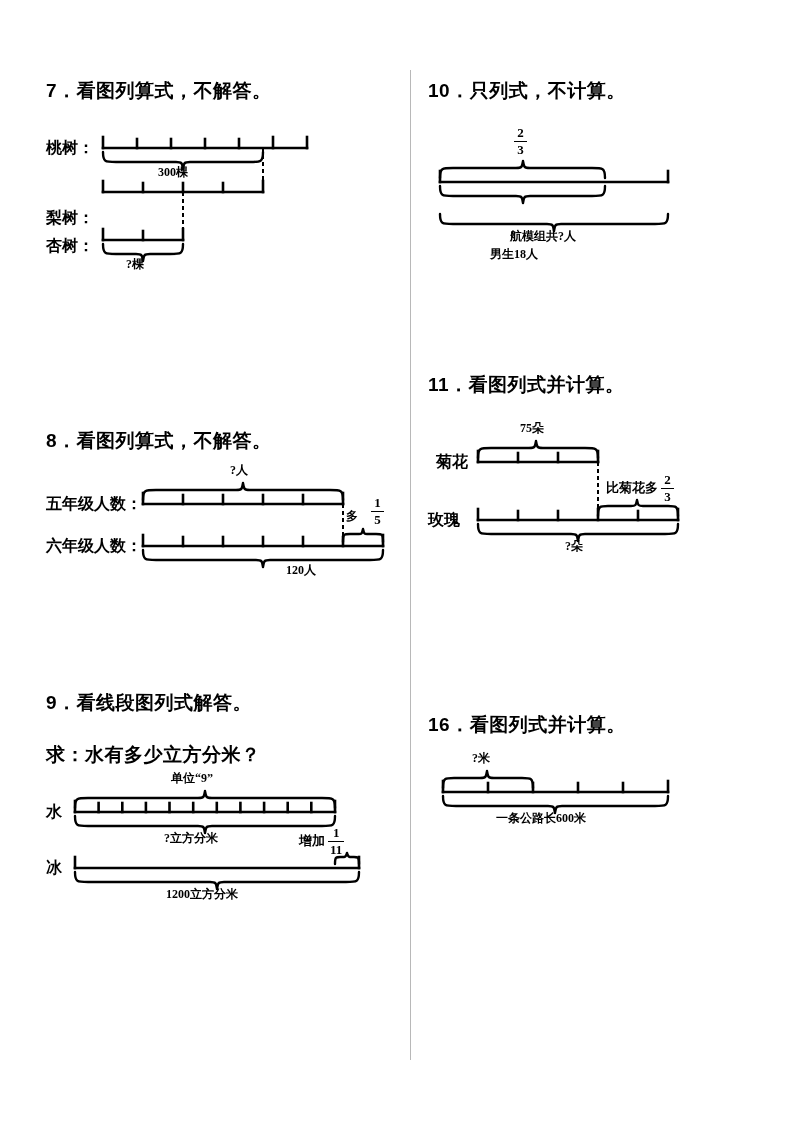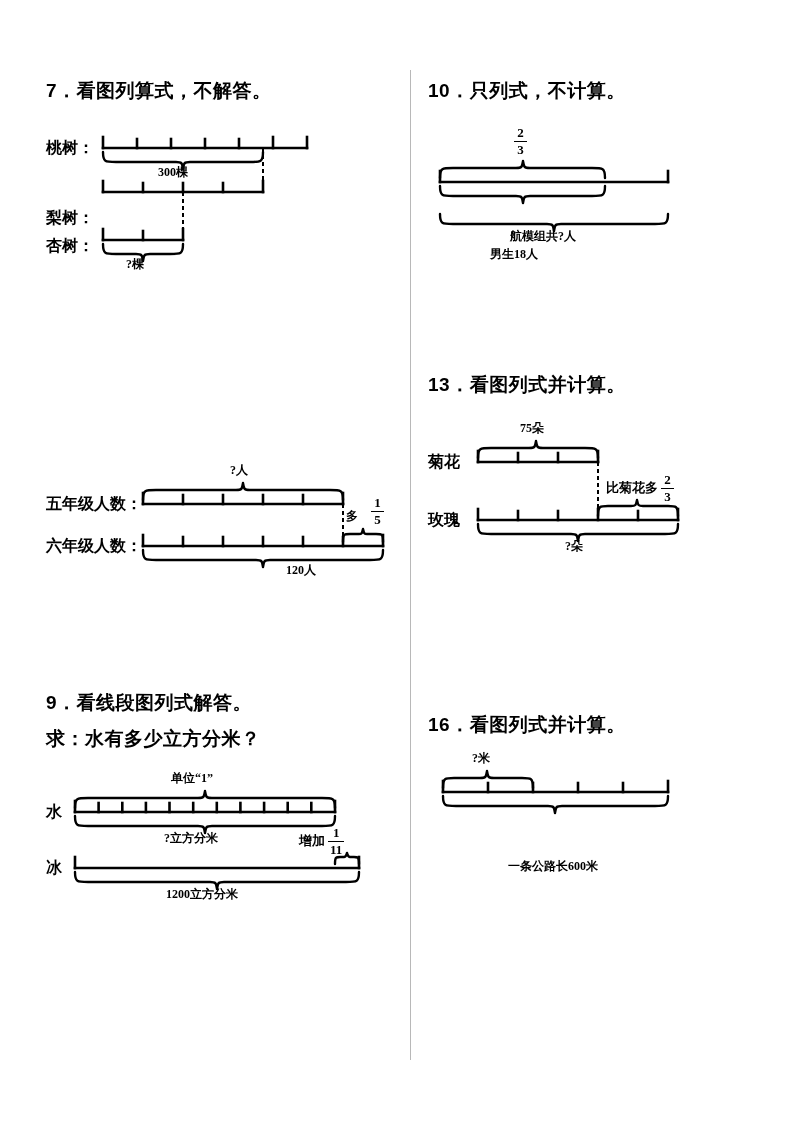--- a/index.html
+++ b/index.html
@@ -159,20 +159,23 @@
                  C98,133 98,132 104,132 L124,132 C135,132 137,132 137,122"></path>
       </g>
     </svg>
     <div class="lbl row-name" style="left:0px; top:18px;">桃树：</div>
     <div class="lbl row-name" style="left:0px; top:72px;margin-top:16px;">梨树：</div>
     <div class="lbl row-name" style="left:0px; top:110px;margin-top:6px;">杏树：</div>
     <div class="lbl" style="left:112px; top:44px;">300棵</div>
     <div class="lbl" style="left:80px; top:136px;">?棵</div>
   </div>
 
+  <div class="prob" style="left:46px; top:428px;">
+    <div class="prob-title">8．看图列算式，不解答。</div>
+  </div>
 
   <div class="diagram" style="left:46px; top:462px; width:350px; height:130px;">
     <svg width="350" height="130" viewBox="0 0 350 130">
       <g stroke="#000" stroke-width="2.6" fill="none" stroke-linecap="square">
 
         <path d="M97,42 L297,42"></path>
         <path d="M97,42 L97,31"></path>
         <path d="M137,42 L137,33"></path>
         <path d="M177,42 L177,33"></path>
         <path d="M217,42 L217,33"></path>
@@ -211,21 +214,21 @@
     <div class="lbl" style="left:300px; top:48px;">多</div>
     <div class="frac" style="left:325px; top:34px;">
       <span class="num">1</span>
       <span class="bar"></span>
       <span class="den">5</span>
     </div>
   </div>
 
   <div class="prob" style="left:46px; top:690px;">
     <div class="prob-title">9．看线段图列式解答。</div>
-    <div class="prob-sub" style="margin-top:10px;">求：水有多少立方分米？</div>
+    <div class="prob-sub" style="margin-top:26px;">求：水有多少立方分米？</div>
   </div>
 
   <div class="diagram" style="left:46px; top:768px; width:350px; height:150px;">
     <svg width="350" height="150" viewBox="0 0 350 150">
       <g stroke="#000" stroke-width="2.6" fill="none" stroke-linecap="square">
 
         <path d="M29,44 L289,44"></path>
         <path d="M29,44 L29,33"></path>
         <path d="M52.6,44 L52.6,35"></path>
         <path d="M76.3,44 L76.3,35"></path>
@@ -253,21 +256,21 @@
 
         <path d="M29,104 C29,114 31,114 42,114 L164,114 C170,114 170,115 171,121
                  C172,115 172,114 178,114 L300,114 C311,114 313,114 313,104"></path>
 
         <path d="M289,96 C289,89 290,89 294,89 L298,89 C300,89 300,88 301,85
                  C302,88 302,89 304,89 L308,89 C312,89 313,89 313,96"></path>
       </g>
     </svg>
     <div class="lbl row-name" style="left:0px; top:36px;">水</div>
     <div class="lbl row-name" style="left:0px; top:92px;">冰</div>
-    <div class="lbl" style="left:125px; top:4px;">单位“1”</div>
+    <div class="lbl" style="left:125px; top:4px;">单位“9”</div>
     <div class="lbl" style="left:118px; top:64px;">?立方分米</div>
     <div class="lbl" style="left:120px; top:120px;">1200立方分米</div>
     <div class="inline-frac-wrap" style="left:253px; top:58px;">
       <span>增加</span>
       <span class="frac">
         <span class="num">1</span>
         <span class="bar"></span>
         <span class="den">11</span>
       </span>
     </div>
@@ -300,21 +303,21 @@
     <div class="frac" style="left:86px; top:4px;">
       <span class="num">2</span>
       <span class="bar"></span>
       <span class="den">3</span>
     </div>
     <div class="lbl" style="left:62px; top:80px;margin-top:46px;">男生18人</div>
     <div class="lbl" style="left:82px; top:108px;">航模组共?人</div>
   </div>
 
   <div class="prob" style="left:428px; top:372px;">
-    <div class="prob-title">13．看图列式并计算。</div>
+    <div class="prob-title">11．看图列式并计算。</div>
   </div>
 
   <div class="diagram" style="left:428px; top:420px; width:300px; height:140px;">
     <svg width="300" height="140" viewBox="0 0 300 140">
       <g stroke="#000" stroke-width="2.6" fill="none" stroke-linecap="square">
 
         <path d="M50,42 L170,42"></path>
         <path d="M50,42 L50,31"></path>
         <path d="M90,42 L90,33"></path>
         <path d="M130,42 L130,33"></path>
@@ -337,21 +340,21 @@
         <path d="M50,38 C50,28 52,28 63,28 L101,28 C107,28 107,27 108,21
                  C109,27 109,28 115,28 L157,28 C168,28 170,28 170,38"></path>
 
         <path d="M170,96 C170,86 172,86 180,86 L203,86 C208,86 208,85 209,80
                  C210,85 210,86 215,86 L240,86 C248,86 250,86 250,96"></path>
 
         <path d="M50,104 C50,114 52,114 63,114 L143,114 C149,114 149,115 150,121
                  C151,115 151,114 157,114 L237,114 C248,114 250,114 250,104"></path>
       </g>
     </svg>
-    <div class="lbl row-name" style="left:0px; top:34px;">菊花</div>
+    <div class="lbl row-name" style="left:8px; top:34px;">菊花</div>
     <div class="lbl row-name" style="left:0px; top:92px;">玫瑰</div>
     <div class="lbl" style="left:92px; top:2px;">75朵</div>
     <div class="lbl" style="left:137px; top:120px;">?朵</div>
     <div class="inline-frac-wrap" style="left:178px; top:53px;">
       <span>比菊花多</span>
       <span class="frac">
         <span class="num">2</span>
         <span class="bar"></span>
         <span class="den">3</span>
       </span>
@@ -377,16 +380,16 @@
       <g stroke="#000" stroke-width="2.4" fill="none" stroke-linecap="round" stroke-linejoin="round">
 
         <path d="M15,40 C15,30 17,30 26,30 L52,30 C58,30 58,29 59,23
                  C60,29 60,30 66,30 L94,30 C103,30 105,30 105,40"></path>
 
         <path d="M15,48 C15,58 17,58 28,58 L120,58 C126,58 126,59 127,65
                  C128,59 128,58 134,58 L227,58 C238,58 240,58 240,48"></path>
       </g>
     </svg>
     <div class="lbl" style="left:44px; top:4px;">?米</div>
-    <div class="lbl" style="left:80px; top:64px;margin-top:48px;">一条公路长600米</div>
+    <div class="lbl" style="left:68px; top:64px;">一条公路长600米</div>
   </div>
 
 </div>
 
 </body></html>

